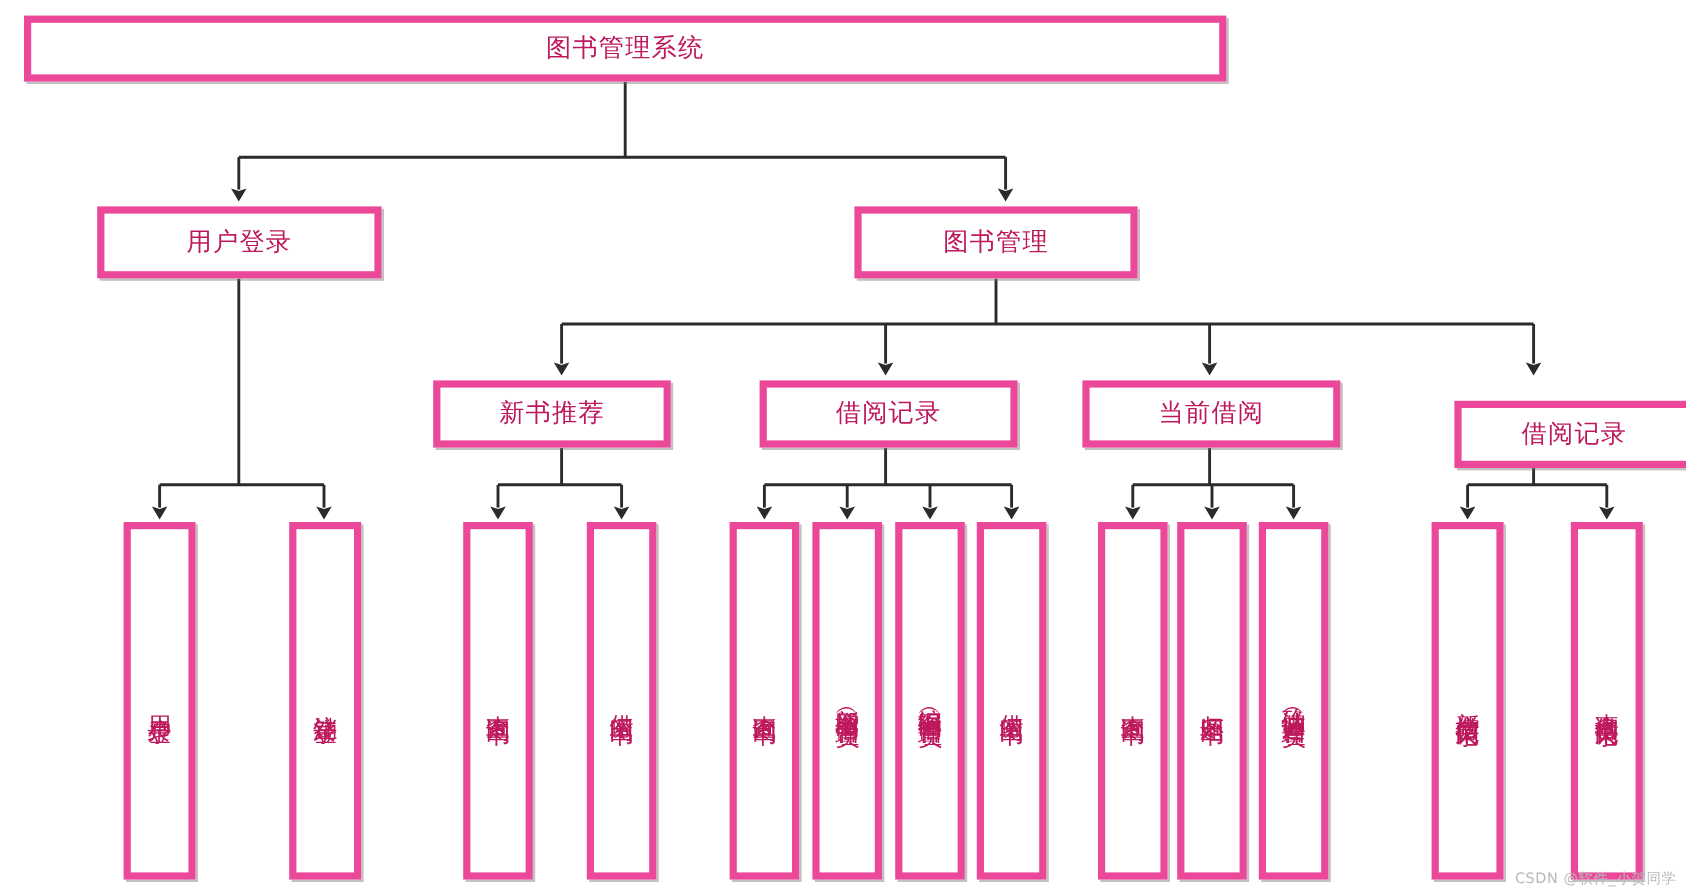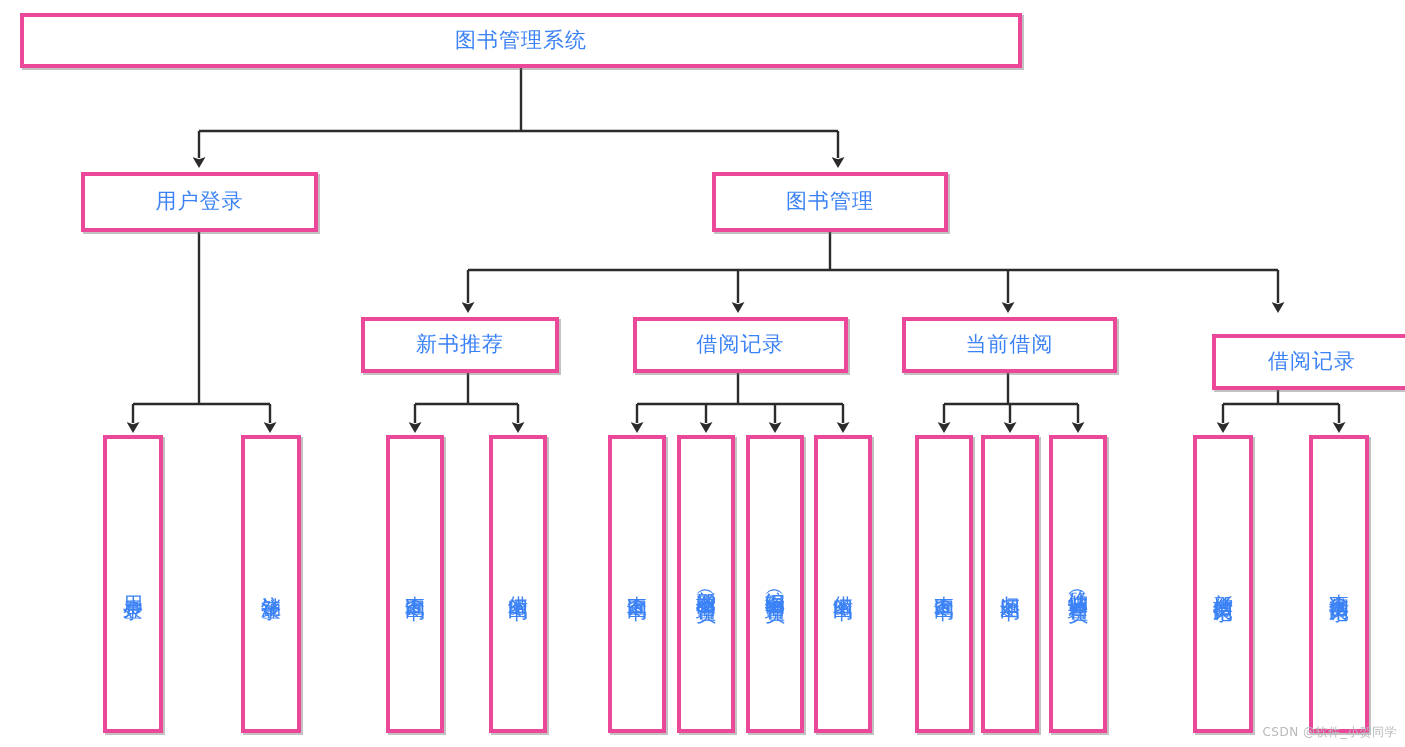--- a/index.html
+++ b/index.html
@@ -21,26 +21,26 @@
     position: absolute;
     left: 0;
     top: 0;
     width: 1405px;
     height: 747px;
   }
   .node {
     position: absolute;
     box-sizing: border-box;
     background: #ffffff;
-    border: 4px solid #ec4899;
+    border: 6px solid #ec4899;
     box-shadow: 2px 2px 0 rgba(120,120,120,0.45);
     display: flex;
     align-items: center;
     justify-content: center;
-    color: #3b82f6;
+    color: #be185d;
   }
   .node.horiz {
     font-size: 21px;
     letter-spacing: 1px;
     line-height: 1.2;
   }
   .node.vert {
     writing-mode: vertical-rl;
     text-orientation: upright;
     font-size: 20px;

